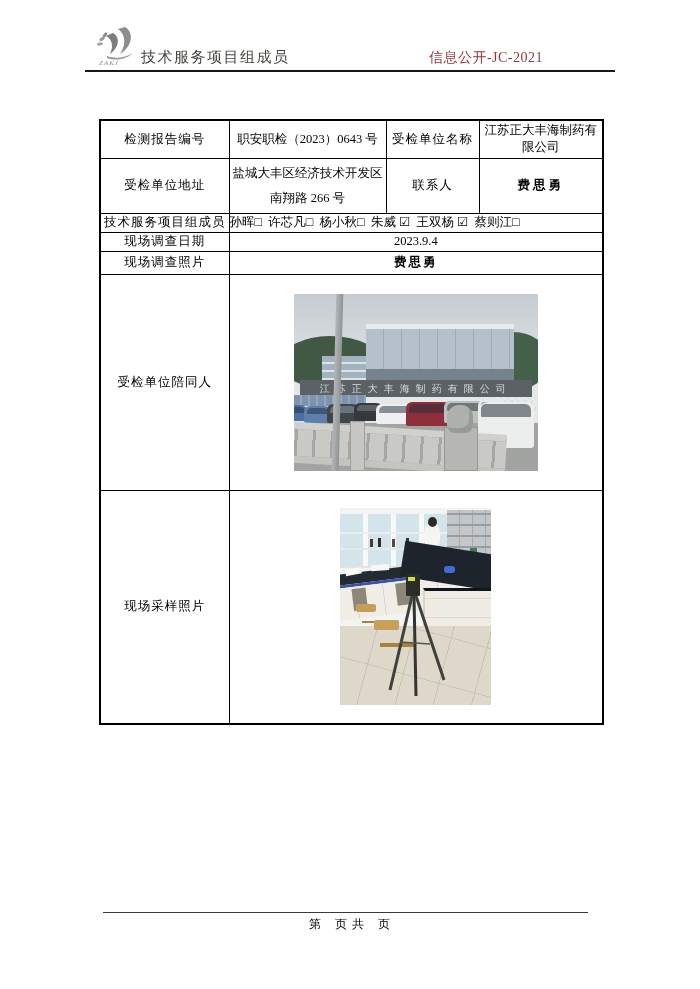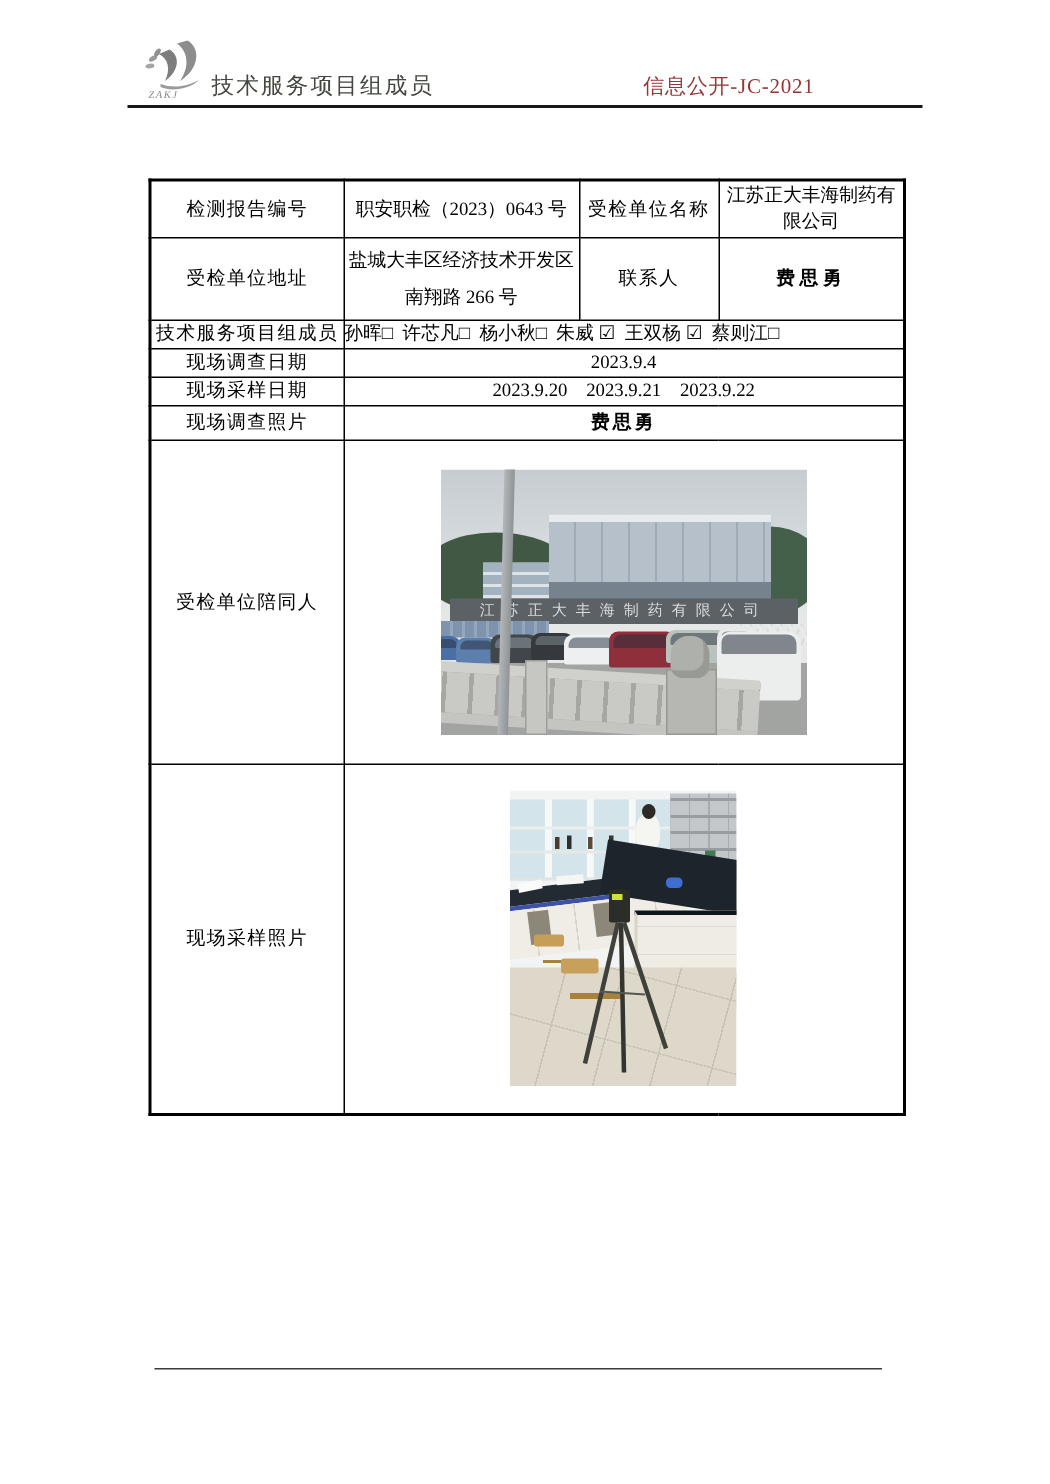--- a/index.html
+++ b/index.html
@@ -84,24 +84,20 @@
       <td class="lbl">联系人</td>
       <td class="contact-val">费思勇</td>
     </tr>
     <tr style="height:19px">
       <td class="lbl">技术服务项目组成员</td>
       <td class="checklist" colspan="3">孙晖□  许芯凡□  杨小秋□  朱威 ☑  王双杨 ☑  蔡则江□</td>
     </tr>
     <tr style="height:19px">
       <td class="lbl">现场调查日期</td>
       <td class="center" colspan="3">2023.9.4</td>
-    </tr>
-    <tr style="height:19px">
-      <td class="lbl">现场采样日期</td>
-      <td class="center" colspan="3">2023.9.20　2023.9.21　2023.9.22</td>
     </tr>
     <tr style="height:23px">
       <td class="lbl">现场调查照片</td>
       <td class="escort-val" colspan="3">费思勇</td>
     </tr>
 
     <tr style="height:216px">
       <td class="lbl">受检单位陪同人</td>
       <td class="photo-cell" colspan="3">
         <div class="photo photo1">
@@ -197,13 +193,14 @@
             <rect x="46" y="2" width="14" height="22" rx="1.5" fill="#2b2d29"></rect>
             <rect x="48" y="5" width="7" height="4" fill="#cde23c"></rect>
           </svg>
         </div>
       </td>
     </tr>
   </tbody>
     </table>
 
   <div class="frule"></div>
+  <div class="ftext">第　页 共　页</div>
 </div>
 
 </body></html>

